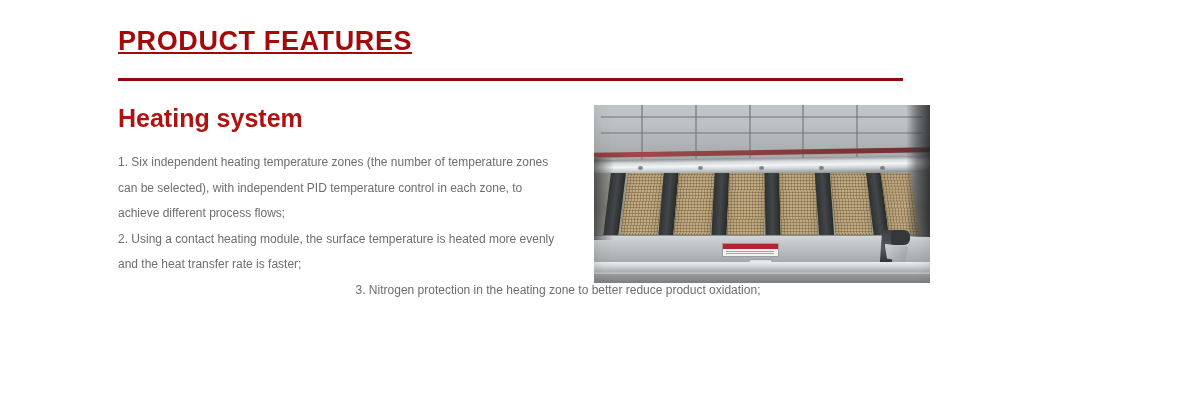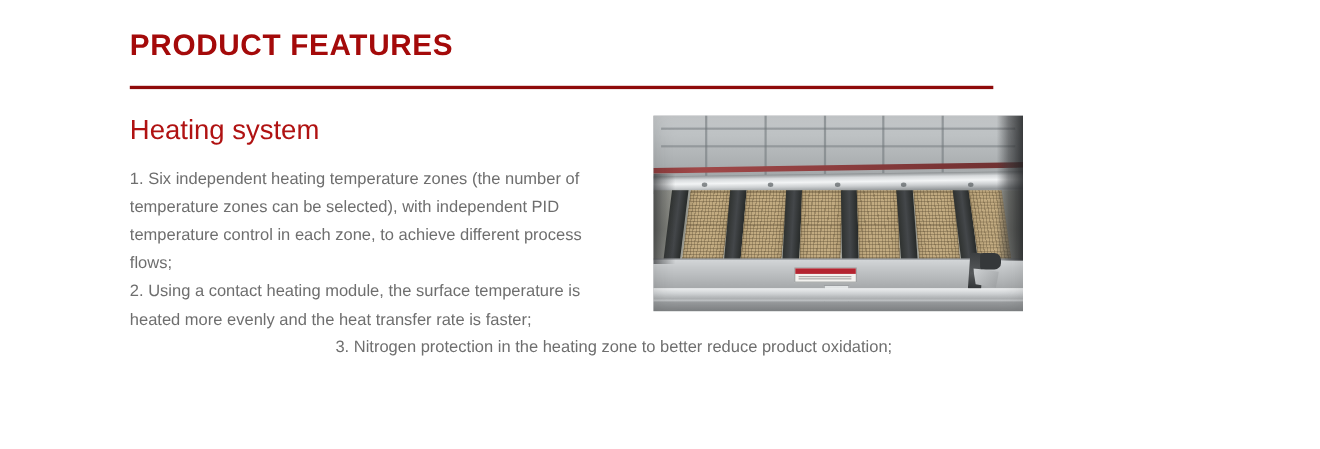--- a/index.html
+++ b/index.html
@@ -23,50 +23,51 @@
   .page-title {
     position: absolute;
     left: 118px;
     top: 27px;
     font-size: 27px;
     font-weight: bold;
     letter-spacing: 0.6px;
     color: #a40a0a;
     white-space: nowrap;
     line-height: 1.1;
+    text-decoration: underline;
   }
 
   .title-rule {
     position: absolute;
     left: 118px;
     top: 78px;
     width: 785px;
     height: 3px;
     background: #8f0b0b;
   }
 
   
   .section-heading {
     position: absolute;
     left: 118px;
     top: 104px;
     font-size: 25px;
-    font-weight: normal;
+    font-weight: bold;
     color: #b01212;
     white-space: nowrap;
     line-height: 1.15;
   }
 
   
   .body-copy {
     position: absolute;
     left: 118px;
     top: 150px;
     width: 900px;
-    font-size: 15px;
+    font-size: 12px;
     line-height: 25.5px;
     color: #6e6e6e;
     font-weight: normal;
   }
   .body-copy p { margin: 0; }
   
   .body-copy p.narrow { width: 448px; }
   .body-copy p.wide   { width: 880px; text-align: center; }
 
   

